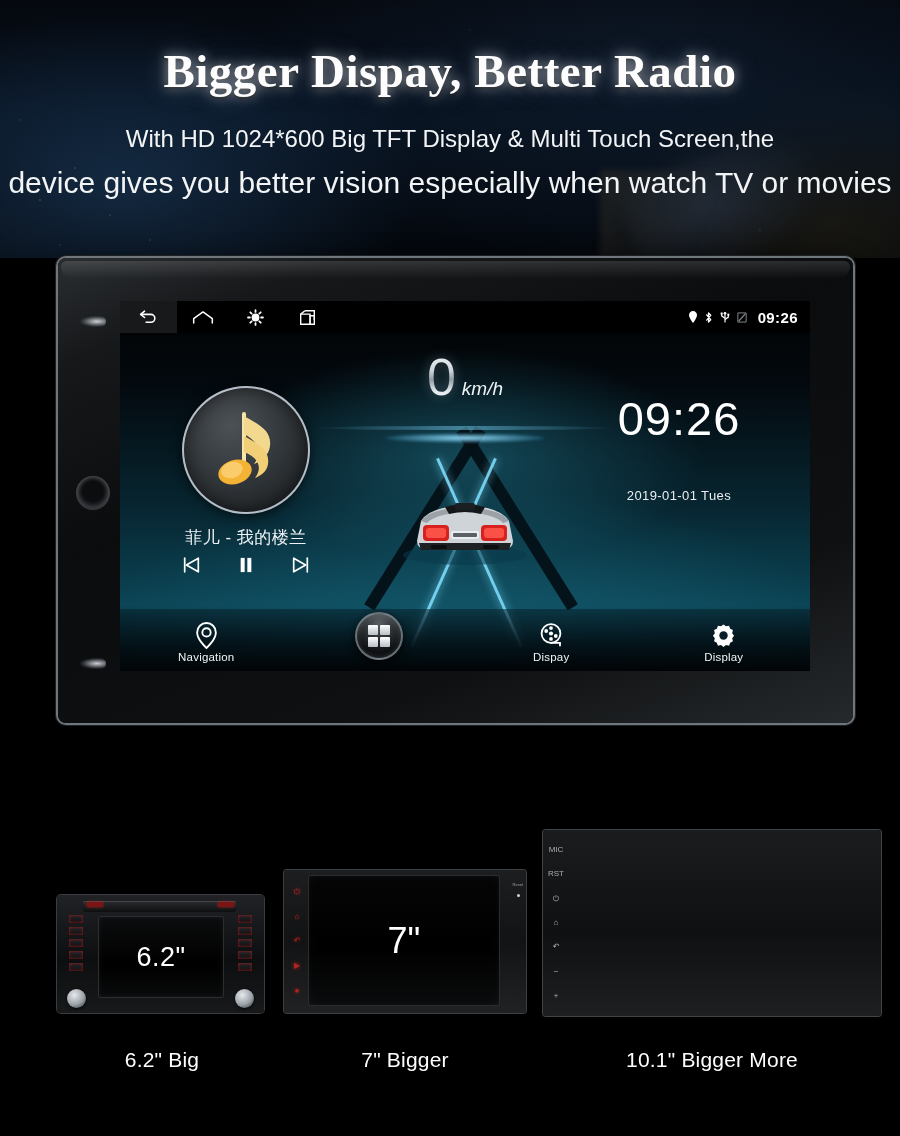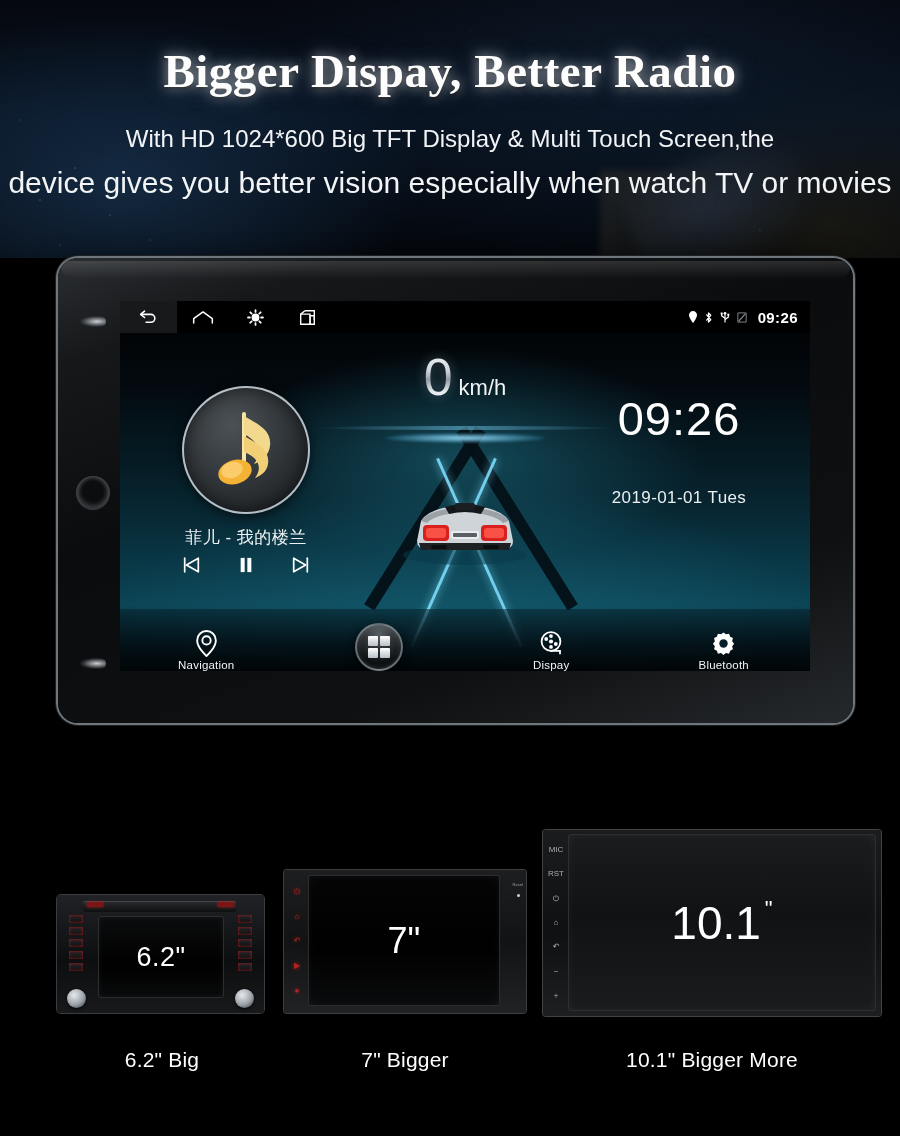--- a/index.html
+++ b/index.html
@@ -42,21 +42,21 @@
     letter-spacing:.5px; color:#fdfdfd;
     text-shadow:0 0 12px rgba(255,255,255,.55), 0 0 26px rgba(190,210,235,.35), 0 2px 3px rgba(0,0,0,.9);
   }
   .sub1, .sub2 { position:absolute; width:900px; text-align:center; color:#f2f4f6; }
   .sub1 { top:125px; font-size:24px; }
   .sub2 { top:158px; font-size:30px;margin-top:8px; }
 
   
   .device {
     position:absolute; left:58px; top:258px; width:795px; height:465px;
-    border-radius:20px;
+    border-radius:8px;
     background:linear-gradient(160deg,#2b2e31 0%, #16181a 14%, #0b0c0d 40%, #0e1011 75%, #26292c 100%);
     box-shadow:0 0 0 2px #6f767c, 0 0 0 3px #1d2022, 0 10px 30px rgba(0,0,0,.85);
     overflow:hidden;
   }
   .bezel-hl { position:absolute; left:3px; top:3px; right:3px; height:18px;
     border-radius:18px 18px 40px 40px;
     background:linear-gradient(180deg, rgba(255,255,255,.13), rgba(255,255,255,0));}
   .led { position:absolute; width:26px; height:11px; border-radius:6px;
     background:radial-gradient(ellipse at 65% 50%, rgba(235,240,245,.85), rgba(120,130,140,.25) 60%, rgba(0,0,0,0) 75%); }
   .led.l1 { left:22px; top:58px; }
@@ -106,41 +106,41 @@
   .sb-item { width:52px; height:32px; display:flex; align-items:center; justify-content:center; }
   .sb-right { margin-left:auto; display:flex; align-items:center; gap:7px; padding-right:12px; }
   .sb-time { font-size:15px; font-weight:700; letter-spacing:.4px; margin-left:4px; }
 
   
   .speed { position:absolute; left:50%; top:50px; transform:translateX(-50%); display:flex; align-items:baseline; }
   .speed-val { font-size:52px; font-weight:400; line-height:1;
     background:linear-gradient(180deg,#ffffff 0%,#cfd4d8 38%,#8e969c 55%,#e9edf0 78%,#ffffff 100%);
     -webkit-background-clip:text; background-clip:text; color:transparent;
     text-shadow:0 0 12px rgba(190,215,235,.35); }
-  .speed-unit { font-size:22px; color:#f0f3f5; margin-left:6px; }
+  .speed-unit { font-size:19px; color:#f0f3f5; margin-left:6px;font-style:italic; }
 
   
   .music { position:absolute; left:26px; top:85px; width:200px; text-align:center; }
   .disc { width:128px; height:128px; border-radius:50%; margin:0 auto;
     background:radial-gradient(circle at 38% 30%, #4c5155 0%, #33383c 45%, #24282b 75%, #1a1d20 100%);
     border:2px solid rgba(215,225,235,.8);
     box-shadow:0 2px 12px rgba(0,0,0,.65), inset 0 0 18px rgba(0,0,0,.55);
     position:relative; }
   .track { margin-top:12px; font-size:17px; color:#eef2f5; letter-spacing:.5px; }
   .controls { margin-top:8px; display:flex; justify-content:space-around; align-items:center; padding:0 18px; }
 
   
   .clock { position:absolute; right:16px; top:90px; width:230px; text-align:center; }
   .clock-time { font-size:47px; font-weight:400; letter-spacing:1px; color:#fff; }
-  .clock-date { margin-top:42px; font-size:17px; color:#eaeef1; letter-spacing:.4px; }
+  .clock-date { margin-top:42px; font-size:13px; color:#eaeef1; letter-spacing:.4px; }
 
   
   .dock { position:absolute; left:0; bottom:0; width:690px; height:62px;
     background:linear-gradient(180deg, rgba(6,32,42,.55) 0%, rgba(3,16,22,.92) 55%, #010406 100%);
-    display:flex; align-items:flex-end; }
+    display:flex; align-items:center; }
   .dock-item { flex:1; display:flex; flex-direction:column; align-items:center; padding-top:5px; }
   .dock-label { font-size:11.5px; color:#f0f4f7; margin-top:2px; letter-spacing:.2px; }
   .dock-center { flex:1; display:flex; justify-content:center; }
   .apps-btn { width:48px; height:48px; border-radius:50%; margin-top:-8px;
     background:radial-gradient(circle at 50% 22%, #5a6165 0%, #2c3134 36%, #0d0f11 70%, #1b1f22 100%);
     border:2px solid rgba(170,185,195,.55);
     box-shadow:0 3px 10px rgba(0,0,0,.8), inset 0 2px 6px rgba(255,255,255,.18);
     display:flex; align-items:center; justify-content:center; }
   .apps-grid { width:22px; height:22px; display:grid; grid-template-columns:1fr 1fr; grid-template-rows:1fr 1fr; gap:2.5px; }
   .apps-grid i { background:linear-gradient(180deg,#ffffff,#b9c0c6); border-radius:1px; display:block; }
@@ -369,21 +369,21 @@
           <circle cx="16.8" cy="13.5" r="1.9" fill="#fff"></circle>
           <path d="M12 20.4 H21 V23" stroke="#fff" stroke-width="1.8" fill="none" stroke-linecap="round"></path>
         </svg>
         <span class="dock-label">Dispay</span>
       </div>
       <div class="dock-item">
         <svg width="25" height="27" viewBox="0 0 26 26">
           <path d="M13 1.5 l2.6 2.0 3.2 -0.7 1.1 3.1 2.9 1.5 -0.8 3.2 2.0 2.6 -2.0 2.6 0.8 3.2 -2.9 1.5 -1.1 3.1 -3.2 -0.7 -2.6 2.0 -2.6 -2.0 -3.2 0.7 -1.1 -3.1 -2.9 -1.5 0.8 -3.2 -2.0 -2.6 2.0 -2.6 -0.8 -3.2 2.9 -1.5 1.1 -3.1 3.2 0.7 Z" fill="#fff"></path>
           <circle cx="13" cy="13" r="4.4" fill="#071f29"></circle>
         </svg>
-        <span class="dock-label">Bluetooth</span>
+        <span class="dock-label">Display</span>
       </div>
     </div>
   </div>
 </div>
 
 <div class="compare">
 
   <div class="unit62">
     <div class="u62-slot"></div>
     <div class="u62-red" style="left:30px; top:7px;"></div>
@@ -427,24 +427,18 @@
   <div class="unit101">
     <div class="u101-side">
       <span>MIC</span>
       <span>RST</span>
       <span>⏻</span>
       <span>⌂</span>
       <span>↶</span>
       <span>−</span>
       <span>＋</span>
     </div>
-    <div class="u101-screen">
-      <span class="u101-size">
-        <span>10.1</span>
-          <sup>"</sup>
-      </span>
-    </div>
   </div>
 
   <div class="cap c1">6.2" Big</div>
   <div class="cap c2">7" Bigger</div>
   <div class="cap c3">10.1" Bigger More</div>
 </div>
 
 </body></html>

